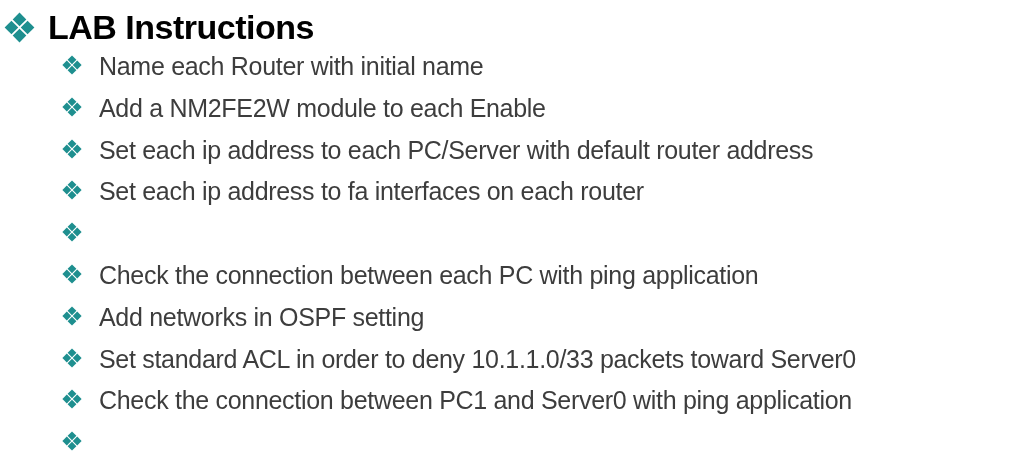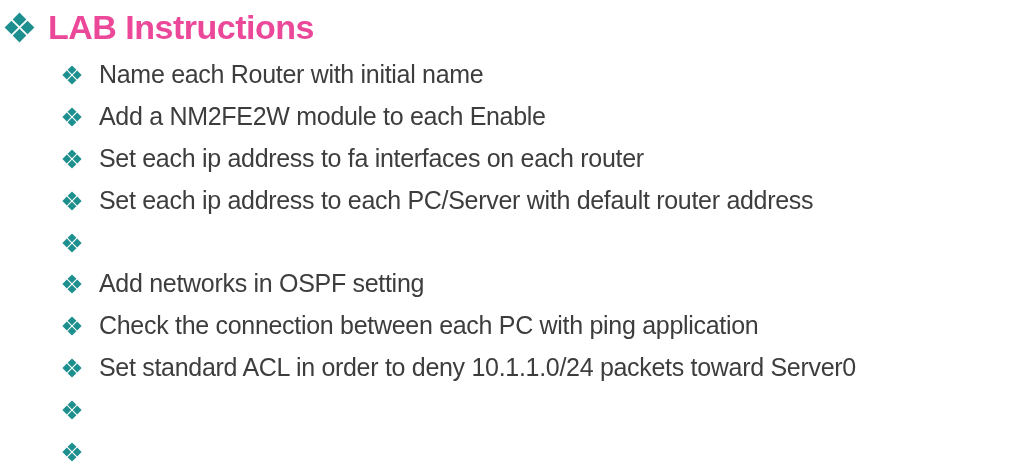--- a/index.html
+++ b/index.html
@@ -24,32 +24,31 @@
   }
   .title-bullet {
     width: 31px;
     height: 31px;
     flex: 0 0 auto;
   }
   .page-title {
     margin: 0;
     font-size: 34px;
     font-weight: 700;
-    color: #ec4899;
+    color: #000000;
     letter-spacing: -0.5px;
     line-height: 1;
   }
   .instruction-list {
     list-style: none;
     margin: 7px 0 0 0;
     padding: 0 0 0 62px;
   }
   .instruction-item {
     display: flex;
-    align-items: center;
     height: 41.8px;
     gap: 17px;
   }
   .item-bullet {
     width: 20px;
     height: 20px;
     flex: 0 0 auto;
     margin-top: 1px;
   }
   .item-text {
@@ -103,44 +102,56 @@
 
   <li class="instruction-item">
     <svg class="item-bullet" viewBox="0 0 100 100" aria-hidden="true">
       <g fill="#1E8F8F">
         <polygon points="50,2 72,24 50,46 28,24"></polygon>
         <polygon points="2,50 24,28 46,50 24,72"></polygon>
         <polygon points="98,50 76,28 54,50 76,72"></polygon>
         <polygon points="50,98 28,76 50,54 72,76"></polygon>
       </g>
     </svg>
+    <span class="item-text">Set each ip address to each PC/Server with default router address</span>
+  </li>
+
+  <li class="instruction-item">
+    <svg class="item-bullet" viewBox="0 0 100 100" aria-hidden="true">
+      <g fill="#1E8F8F">
+        <polygon points="50,2 72,24 50,46 28,24"></polygon>
+        <polygon points="2,50 24,28 46,50 24,72"></polygon>
+        <polygon points="98,50 76,28 54,50 76,72"></polygon>
+        <polygon points="50,98 28,76 50,54 72,76"></polygon>
+      </g>
+    </svg>
     <span class="item-text">Set each ip address to fa interfaces on each router</span>
   </li>
 
   <li class="instruction-item">
     <svg class="item-bullet" viewBox="0 0 100 100" aria-hidden="true">
       <g fill="#1E8F8F">
         <polygon points="50,2 72,24 50,46 28,24"></polygon>
         <polygon points="2,50 24,28 46,50 24,72"></polygon>
         <polygon points="98,50 76,28 54,50 76,72"></polygon>
         <polygon points="50,98 28,76 50,54 72,76"></polygon>
       </g>
     </svg>
-    <span class="item-text">Set each ip address to each PC/Server with default router address</span>
   </li>
 
   <li class="instruction-item">
     <svg class="item-bullet" viewBox="0 0 100 100" aria-hidden="true">
       <g fill="#1E8F8F">
         <polygon points="50,2 72,24 50,46 28,24"></polygon>
         <polygon points="2,50 24,28 46,50 24,72"></polygon>
         <polygon points="98,50 76,28 54,50 76,72"></polygon>
         <polygon points="50,98 28,76 50,54 72,76"></polygon>
       </g>
     </svg>
+    <span class="item-text">Check the connection between each PC with ping application</span>
   </li>
 
   <li class="instruction-item">
     <svg class="item-bullet" viewBox="0 0 100 100" aria-hidden="true">
       <g fill="#1E8F8F">
         <polygon points="50,2 72,24 50,46 28,24"></polygon>
         <polygon points="2,50 24,28 46,50 24,72"></polygon>
         <polygon points="98,50 76,28 54,50 76,72"></polygon>
         <polygon points="50,98 28,76 50,54 72,76"></polygon>
       </g>
@@ -150,44 +161,33 @@
 
   <li class="instruction-item">
     <svg class="item-bullet" viewBox="0 0 100 100" aria-hidden="true">
       <g fill="#1E8F8F">
         <polygon points="50,2 72,24 50,46 28,24"></polygon>
         <polygon points="2,50 24,28 46,50 24,72"></polygon>
         <polygon points="98,50 76,28 54,50 76,72"></polygon>
         <polygon points="50,98 28,76 50,54 72,76"></polygon>
       </g>
     </svg>
-    <span class="item-text">Check the connection between each PC with ping application</span>
+    <span class="item-text">Set standard ACL in order to deny 10.1.1.0/33 packets toward Server0</span>
   </li>
 
   <li class="instruction-item">
     <svg class="item-bullet" viewBox="0 0 100 100" aria-hidden="true">
       <g fill="#1E8F8F">
         <polygon points="50,2 72,24 50,46 28,24"></polygon>
         <polygon points="2,50 24,28 46,50 24,72"></polygon>
         <polygon points="98,50 76,28 54,50 76,72"></polygon>
         <polygon points="50,98 28,76 50,54 72,76"></polygon>
       </g>
     </svg>
-    <span class="item-text">Set standard ACL in order to deny 10.1.1.0/24 packets toward Server0</span>
-  </li>
-
-  <li class="instruction-item">
-    <svg class="item-bullet" viewBox="0 0 100 100" aria-hidden="true">
-      <g fill="#1E8F8F">
-        <polygon points="50,2 72,24 50,46 28,24"></polygon>
-        <polygon points="2,50 24,28 46,50 24,72"></polygon>
-        <polygon points="98,50 76,28 54,50 76,72"></polygon>
-        <polygon points="50,98 28,76 50,54 72,76"></polygon>
-      </g>
-    </svg>
+    <span class="item-text">Check the connection between PC1 and Server0 with ping application</span>
   </li>
 
   <li class="instruction-item">
     <svg class="item-bullet" viewBox="0 0 100 100" aria-hidden="true">
       <g fill="#1E8F8F">
         <polygon points="50,2 72,24 50,46 28,24"></polygon>
         <polygon points="2,50 24,28 46,50 24,72"></polygon>
         <polygon points="98,50 76,28 54,50 76,72"></polygon>
         <polygon points="50,98 28,76 50,54 72,76"></polygon>
       </g>

